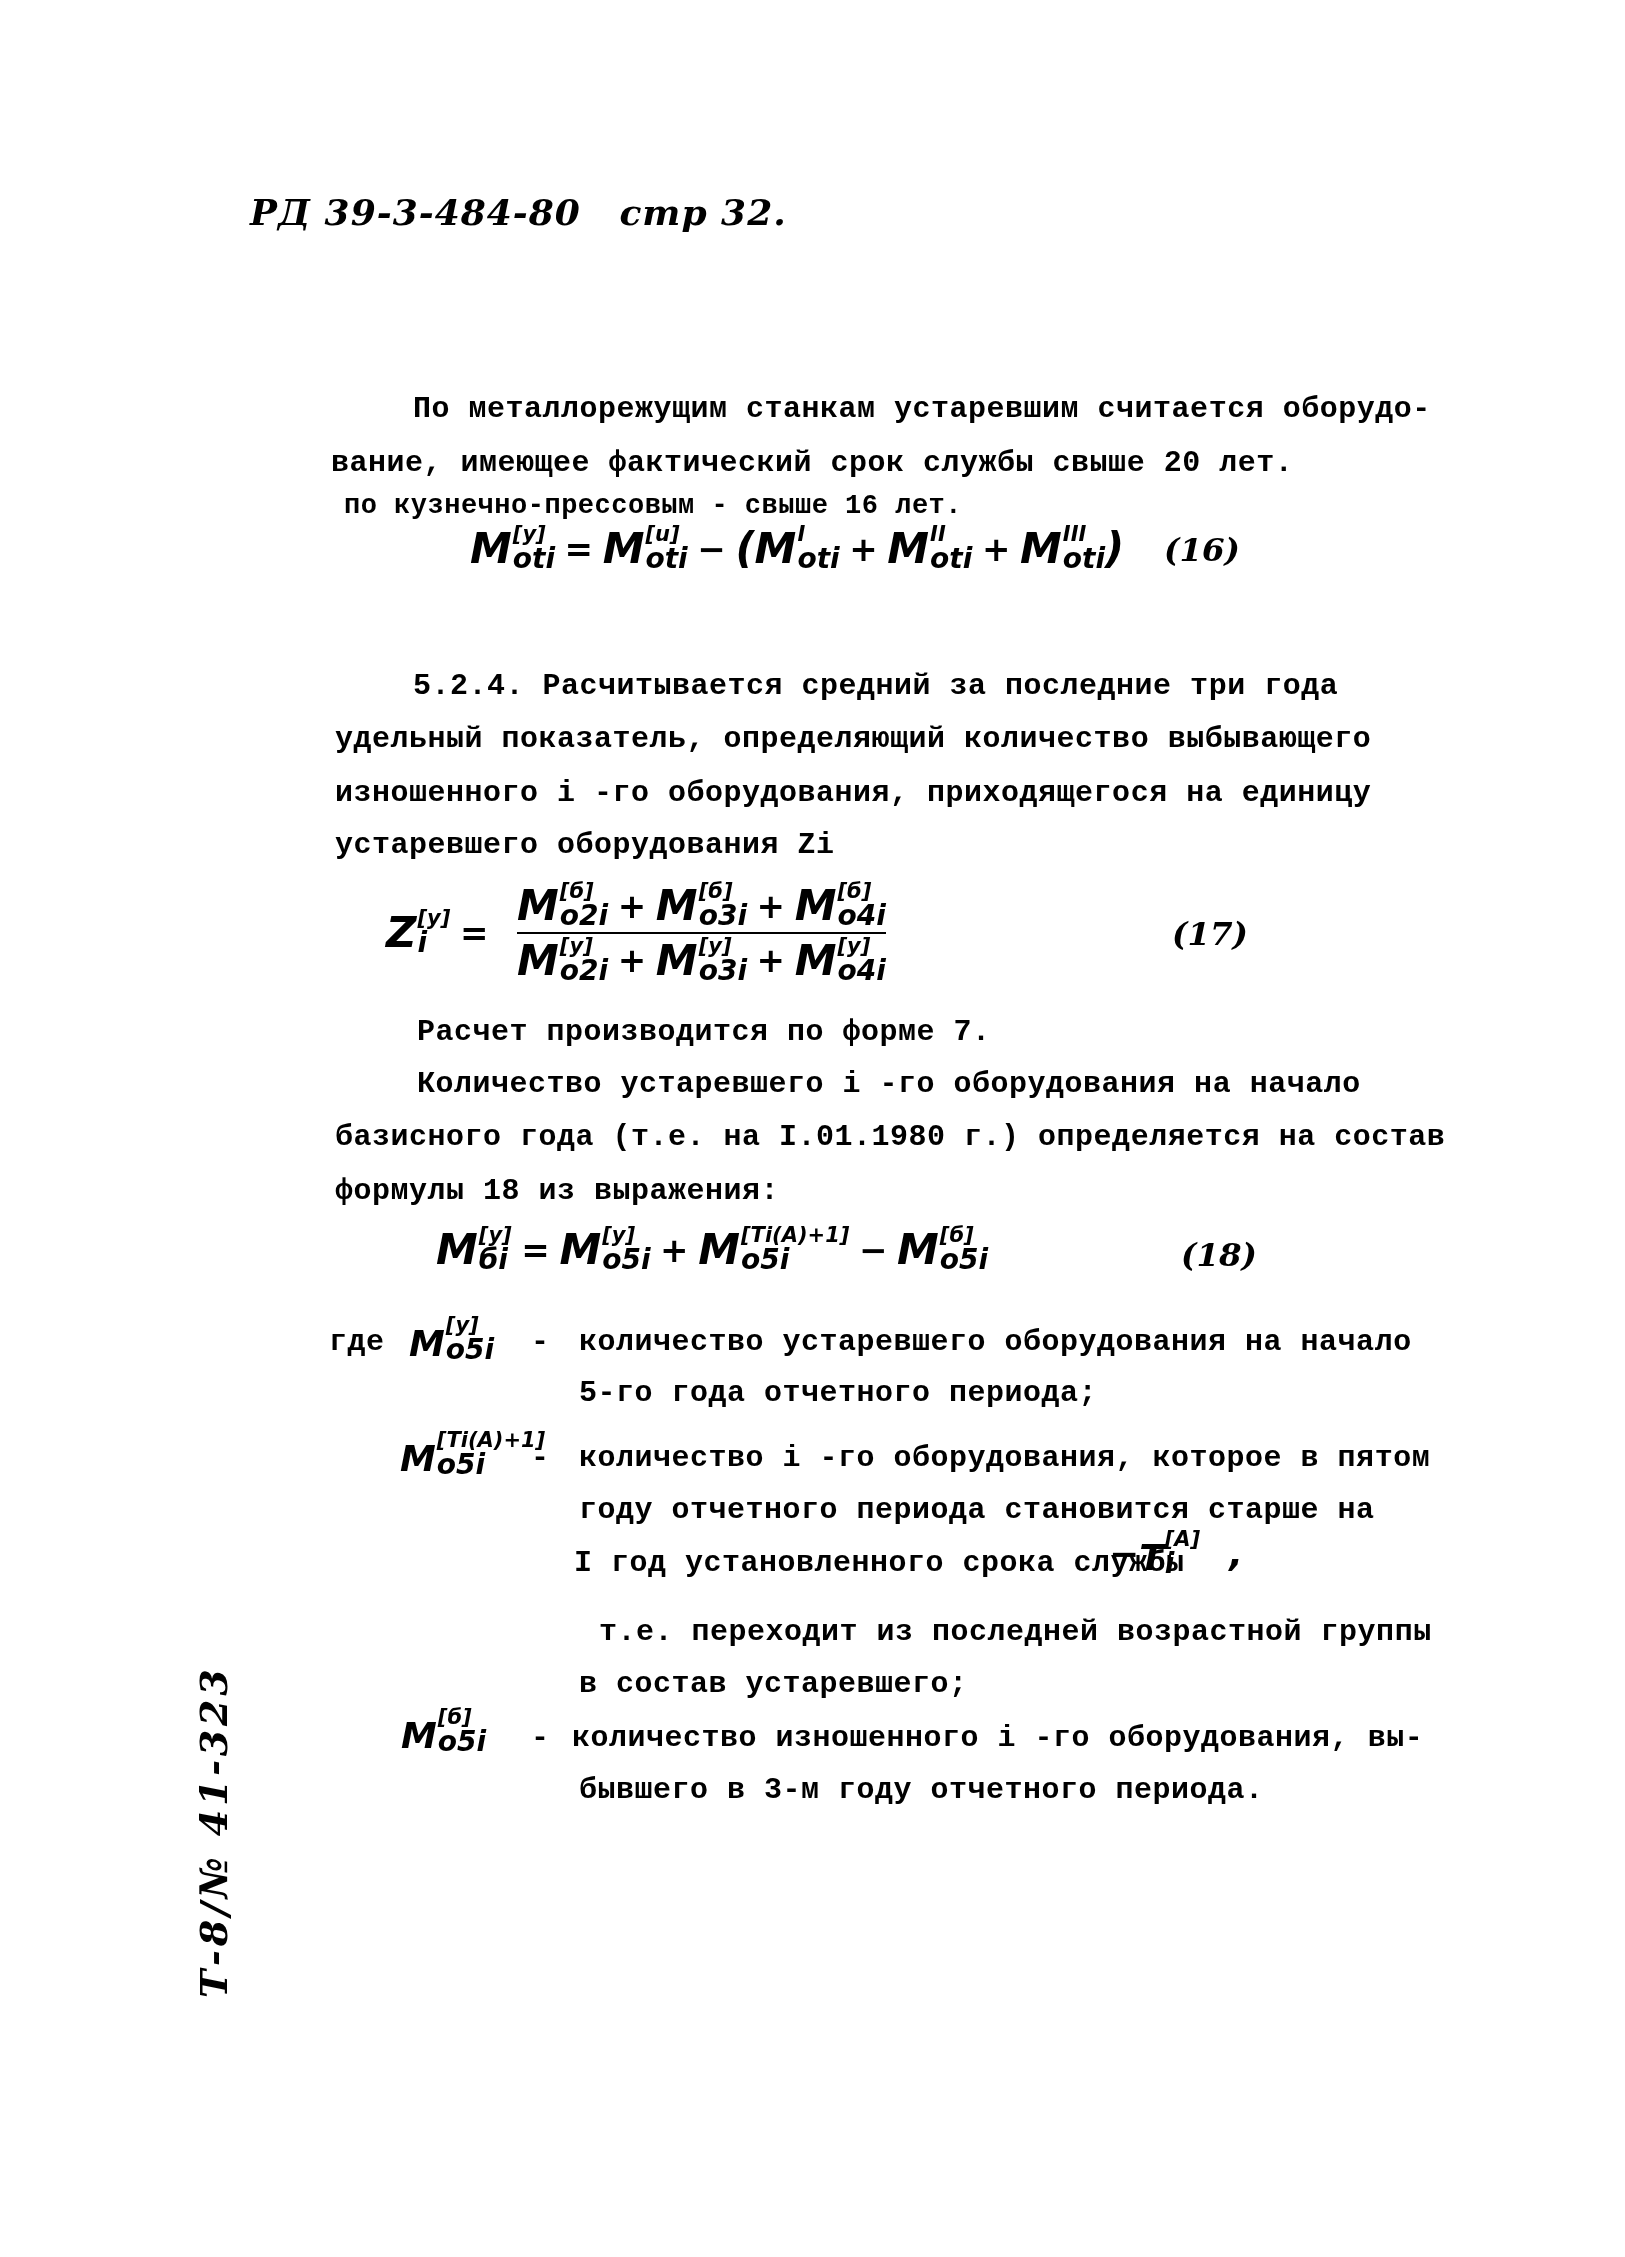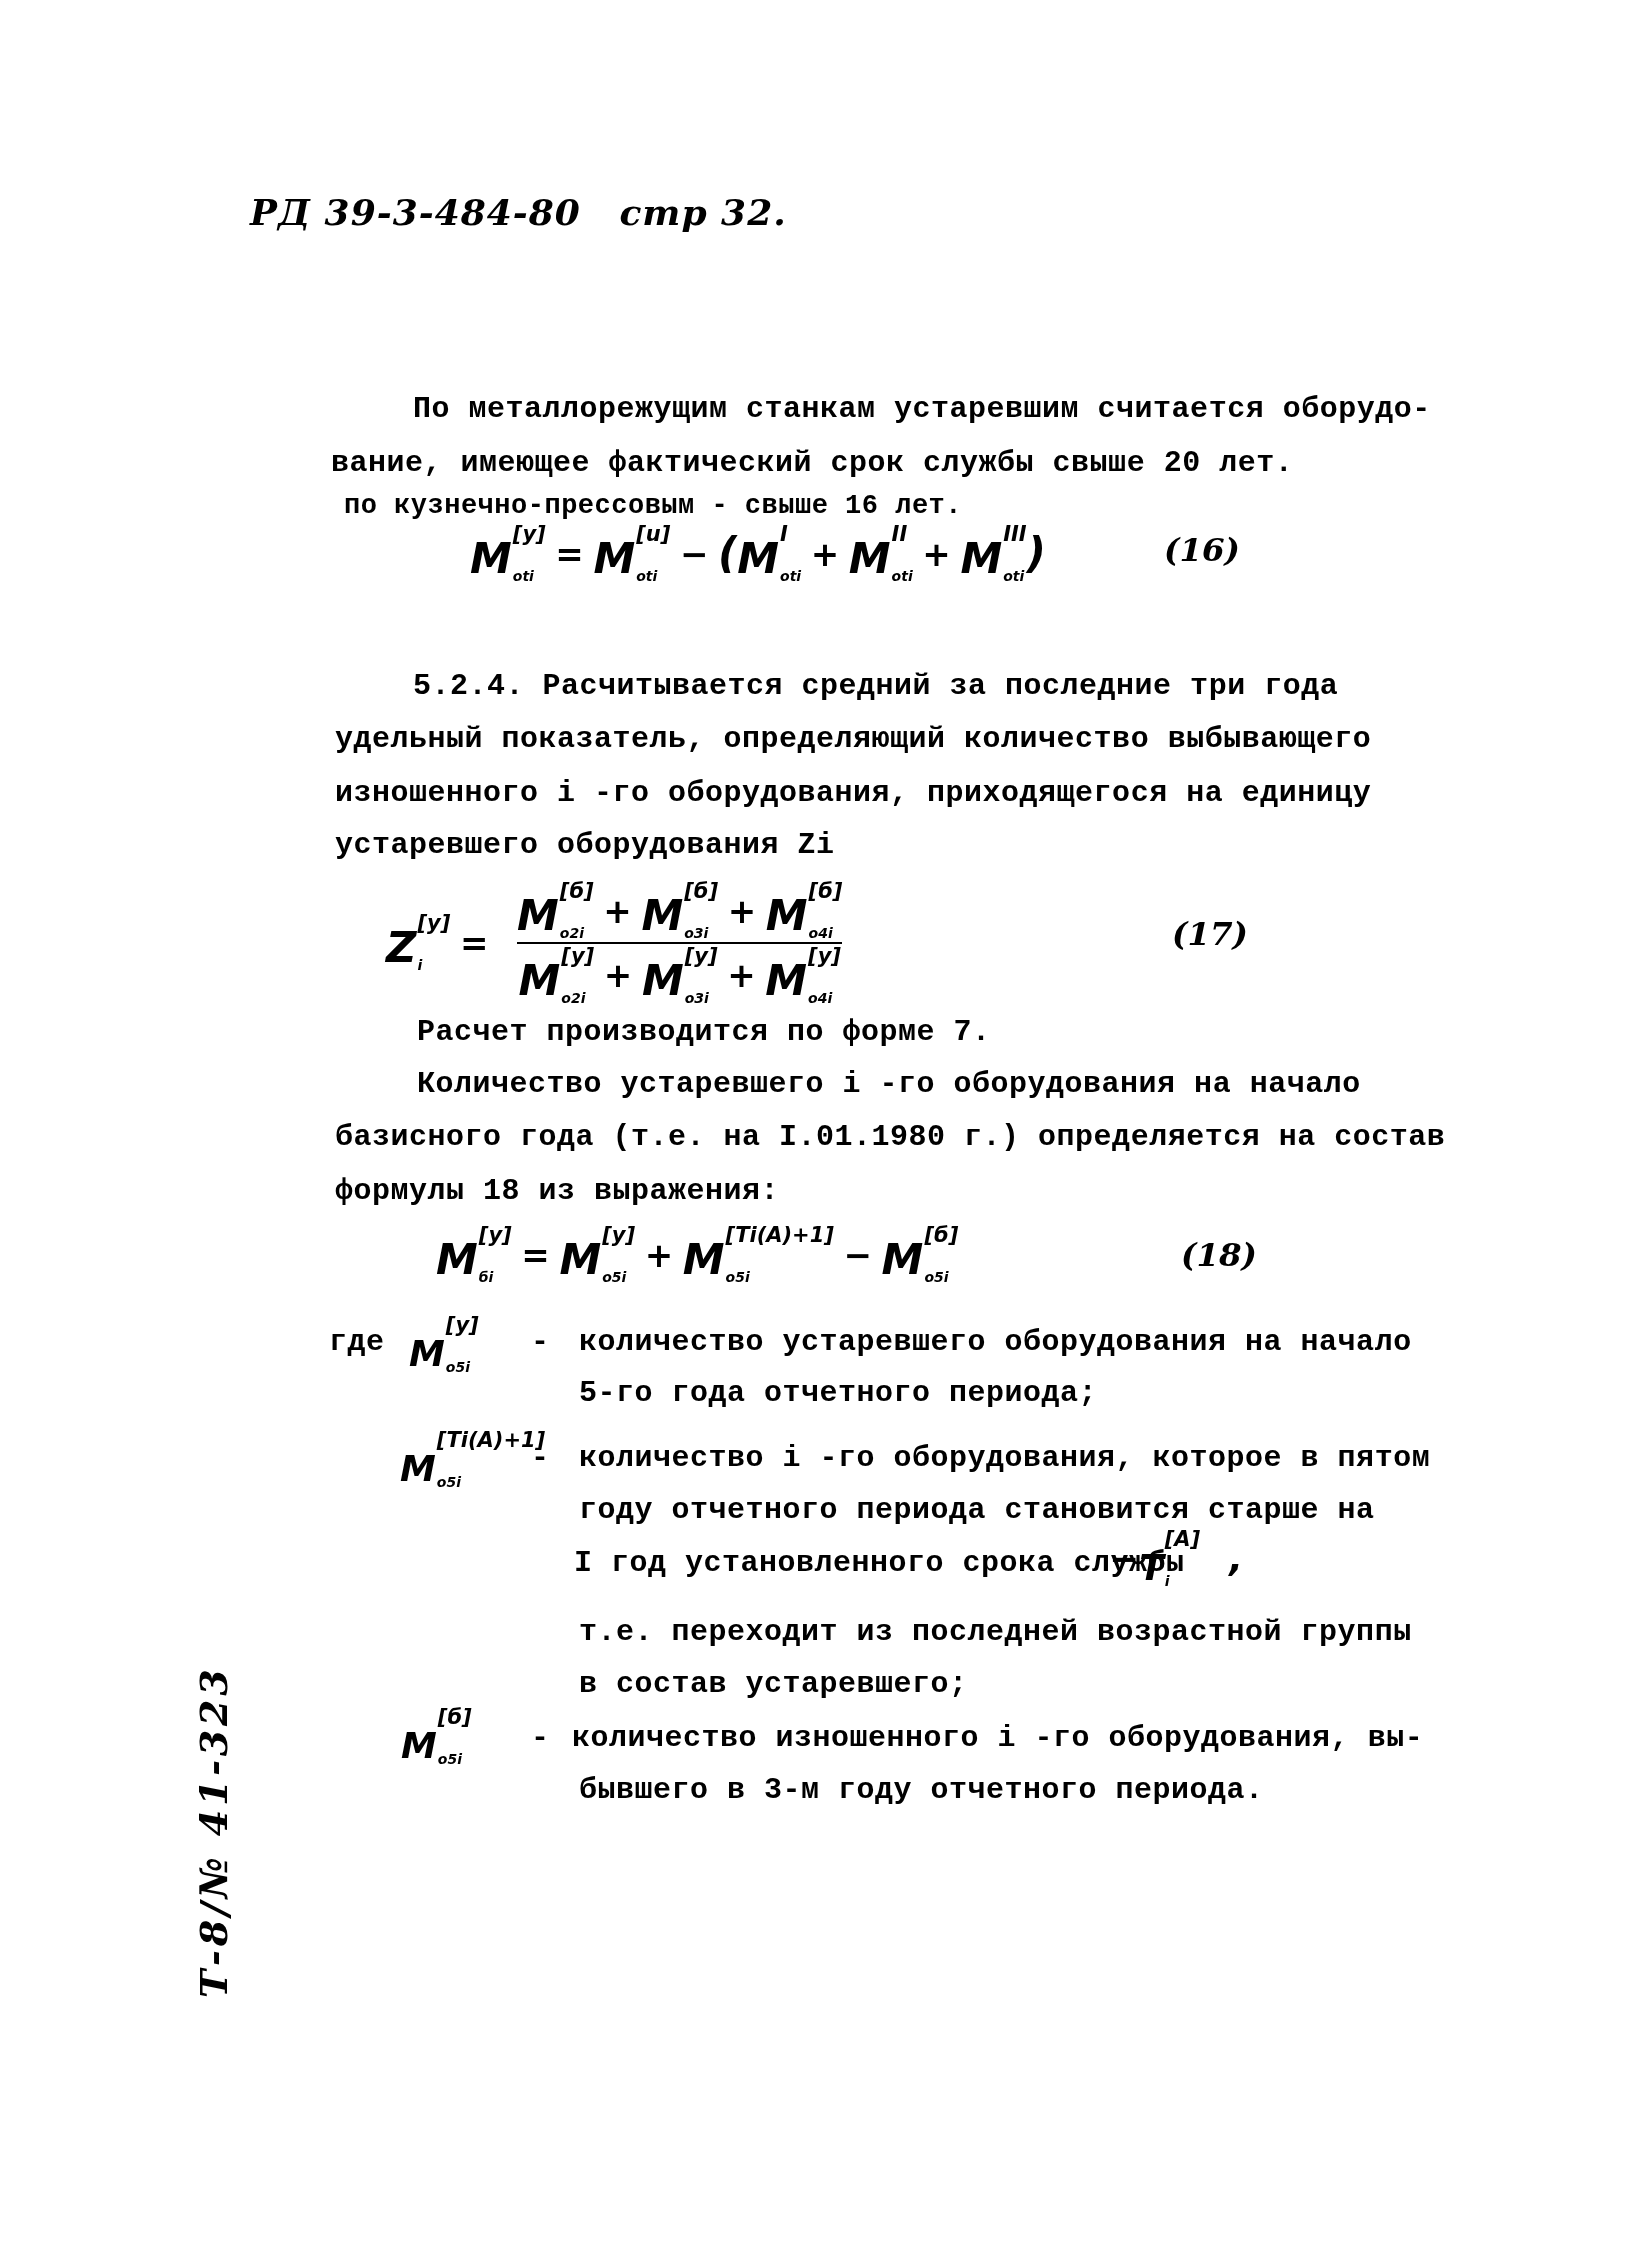--- a/index.html
+++ b/index.html
@@ -6,21 +6,21 @@
   body { width: 1626px; height: 2258px; position: relative; overflow: hidden; color: #000; }
   .page { position: absolute; left: 0; top: 0; width: 1626px; height: 2258px; padding-left: 28px; }
   .hand { font-family: "DejaVu Serif", serif; font-style: italic; font-weight: bold; }
   .type { font-family: "Liberation Mono", "DejaVu Sans Mono", monospace; font-weight: bold; font-size: 30px; letter-spacing: 0.5px; }
   .header { position: absolute; left: 250px; top: 191px; font-size: 36px; letter-spacing: 1px; }
   .line { position: absolute; white-space: nowrap; }
   .formula { position: absolute; white-space: nowrap; font-family: "DejaVu Sans", sans-serif; font-style: italic; font-weight: bold; font-size: 42px; display: flex; align-items: center; }
   .eqno { position: absolute; font-family: "DejaVu Serif", serif; font-style: italic; font-weight: bold; font-size: 32.5px; }
   .sx { display: inline-flex; flex-direction: column; vertical-align: middle; line-height: 1; margin-left: 1px; }
   .sx .s-up { font-size: 21px; }
-  .sx .s-dn { font-size: 14px; margin-top: 24px; }
+  .sx .s-dn { font-size: 28px; }
   .sym { display: inline-flex; align-items: flex-end; }
   .op { margin: 0 9.6px; font-size: 34px; }
   .frac { display: inline-flex; flex-direction: column; align-items: center; margin-left: 19px; }
   .frac .num, .frac .den { display: flex; align-items: center; }
   .frac .bar { width: 100%; border-top: 2.9px solid #000; margin: 1.9px 0; }
   .rotated { position: absolute; left: 191px; top: 1998px; transform-origin: 0 0; transform: rotate(-90deg); font-size: 38px; white-space: nowrap; letter-spacing: 3.8px; }
 </style>
 </head>
 <body>
 
@@ -223,21 +223,21 @@
     <span>−</span>
     <span class="sym">
         <span class="base">T</span>
         <span class="sx">
           <span class="s-up">[A]</span>
           <span class="s-dn">i</span>
         </span>
       </span>
     <span style="margin-left:29px">,</span>
   </div>
-  <div class="line type" style="left:579px; top:1615px;text-align:right;">т.е. переходит из последней возрастной группы</div>
+  <div class="line type" style="left:599px; top:1615px;text-align:right;">т.е. переходит из последней возрастной группы</div>
   <div class="line type" style="left:579px; top:1667px;">в состав устаревшего;</div>
 
   <div class="formula" style="left:401px; top:1707px; font-size:36px;">
     <span class="sym">
         <span class="base">M</span>
         <span class="sx">
           <span class="s-up">[б]</span>
           <span class="s-dn">o5i</span>
         </span>
       </span>

